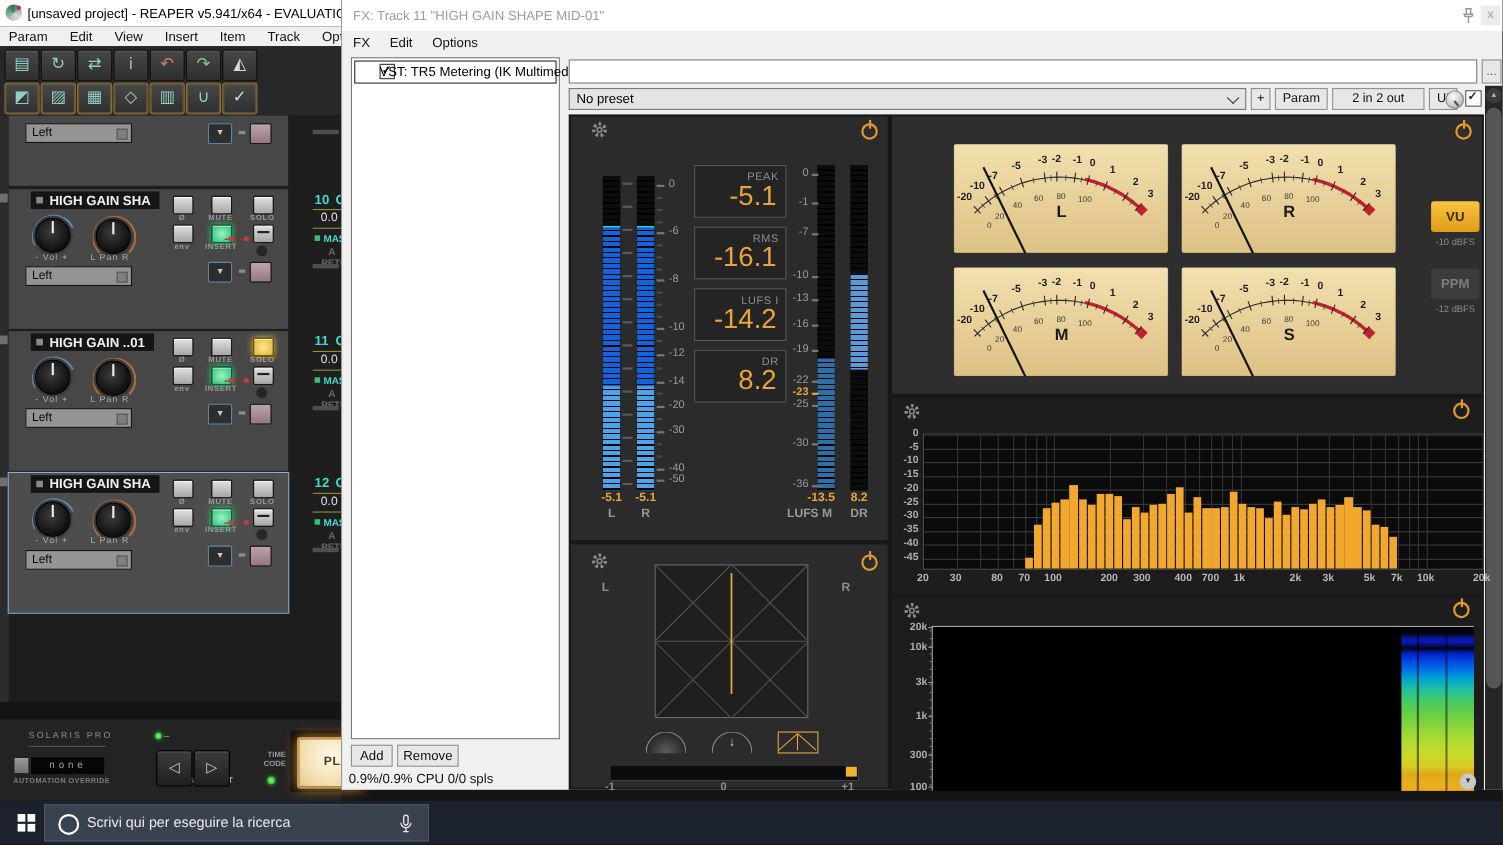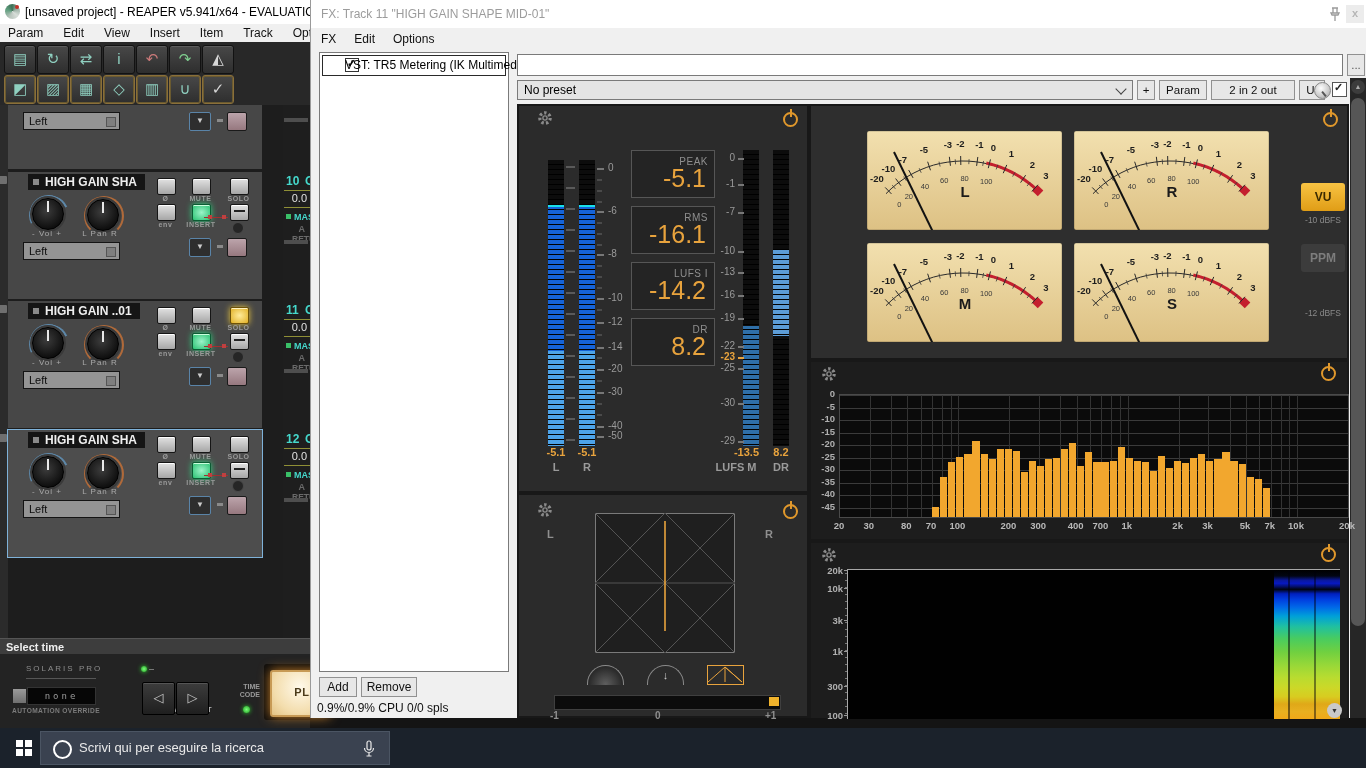--- a/index.html
+++ b/index.html
@@ -293,21 +293,20 @@
         <div class="mxgain">0.0</div>
       <div class="mxline" style="top:35px;"></div>
       <div class="mxsq"></div>
         <div class="mxsend">MAST</div>
       <div class="mxa">A</div>
         <div class="mxr">RETU</div>
       <div class="mxbar" style="top:68px;"></div>
     </div>
   </div>
 
-  <div class="abs" id="seltime">Select time</div>
   <div class="abs" id="transport">
     <div class="tp-theme">SOLARIS PRO</div>
     <div class="tp-line"></div>
     <div class="tp-nbtn"></div>
     <div class="tp-none">none</div>
     <div class="tp-auto">AUTOMATION OVERRIDE</div>
     <div class="led" style="left:141px;top:12px;"></div>
     <div class="abs" style="left:149px;top:15px;width:5px;height:1px;background:#777;"></div>
     <div class="tp-pn">PREV / NEXT</div>
     <div class="navbtn" style="left:142px;top:28px;">◁</div>
@@ -436,21 +435,21 @@
           <div class="corrblk"></div>
         </div>
       <div class="mname" style="left:33px;top:606px;color:#8f8f8f;font-size:10px;">-1</div>
       <div class="mname" style="left:138px;top:606px;color:#8f8f8f;font-size:10px;">0</div>
       <div class="mname" style="left:248px;top:606px;color:#8f8f8f;font-size:10px;">+1</div>
 
       <div class="pwr" style="left:806px;top:8px;"></div>
       <div class="vubtn on" style="left:784px;top:79px;">VU</div>
       <div class="reftxt" style="left:784px;top:111px;">-10 dBFS</div>
       <div class="vubtn off" style="left:784px;top:140px;">PPM</div>
-      <div class="reftxt" style="left:784px;top:172px;margin-top:32px;">-12 dBFS</div>
+      <div class="reftxt" style="left:784px;top:172px;">-12 dBFS</div>
 
       <svg class="abs" style="left:304px;top:262px;" width="16" height="16" viewBox="0 0 16 16">
         <circle cx="8" cy="8" r="5.2" fill="none" stroke="#8a8a8a" stroke-width="3.2" stroke-dasharray="2.4 2.2"></circle>
           <circle cx="8" cy="8" r="2.1" fill="#1d1d1d" stroke="#8a8a8a" stroke-width="1.4"></circle>
       </svg>
       <div class="pwr" style="left:804px;top:262px;"></div>
       <div id="spec-plot">
           <div style="position: absolute; left: 0px; top: 0px; width: 508px; height: 1px; background: rgb(59, 59, 59);"></div>
           <div style="position: absolute; left: 0px; top: 12.55px; width: 508px; height: 1px; background: rgb(59, 59, 59);"></div>
           <div style="position: absolute; left: 0px; top: 25.1px; width: 508px; height: 1px; background: rgb(59, 59, 59);"></div>
@@ -604,21 +603,21 @@
         <div style="position: absolute; left: 168px; top: 208px; width: 50px; text-align: right; font: 10px &quot;Liberation Sans&quot;, sans-serif; color: rgb(154, 154, 154);">-19</div>
         <div style="position: absolute; left: 221px; top: 214px; width: 6px; height: 2px; background: rgb(119, 119, 119);"></div>
         <div style="position: absolute; left: 168px; top: 236px; width: 50px; text-align: right; font: 10px &quot;Liberation Sans&quot;, sans-serif; color: rgb(154, 154, 154);">-22</div>
         <div style="position: absolute; left: 221px; top: 242px; width: 6px; height: 2px; background: rgb(119, 119, 119);"></div>
         <div style="position: absolute; left: 168px; top: 247px; width: 50px; text-align: right; font: bold 10px &quot;Liberation Sans&quot;, sans-serif; color: rgb(232, 163, 61);">-23</div>
         <div style="position: absolute; left: 221px; top: 253px; width: 6px; height: 2px; background: rgb(232, 163, 61);"></div>
         <div style="position: absolute; left: 168px; top: 258px; width: 50px; text-align: right; font: 10px &quot;Liberation Sans&quot;, sans-serif; color: rgb(154, 154, 154);">-25</div>
         <div style="position: absolute; left: 221px; top: 264px; width: 6px; height: 2px; background: rgb(119, 119, 119);"></div>
         <div style="position: absolute; left: 168px; top: 293px; width: 50px; text-align: right; font: 10px &quot;Liberation Sans&quot;, sans-serif; color: rgb(154, 154, 154);">-30</div>
         <div style="position: absolute; left: 221px; top: 299px; width: 6px; height: 2px; background: rgb(119, 119, 119);"></div>
-        <div style="position: absolute; left: 168px; top: 331px; width: 50px; text-align: right; font: 10px &quot;Liberation Sans&quot;, sans-serif; color: rgb(154, 154, 154);">-29</div>
+        <div style="position: absolute; left: 168px; top: 331px; width: 50px; text-align: right; font: 10px &quot;Liberation Sans&quot;, sans-serif; color: rgb(154, 154, 154);">-36</div>
         <div style="position: absolute; left: 221px; top: 337px; width: 6px; height: 2px; background: rgb(119, 119, 119);"></div>
         <svg width="195" height="99" viewBox="0 0 195 99" style="position: absolute; left: 350px; top: 27px;">
           <defs>
             <linearGradient id="vg0" x1="0" y1="0" x2="0" y2="1">
               <stop offset="0" stop-color="#f2e0af"></stop>
               <stop offset="1" stop-color="#ddc184"></stop>
             </linearGradient>
           </defs>
           <rect x="0" y="0" width="195" height="99" rx="2" fill="url(#vg0)" stroke="rgba(0,0,0,.25)"></rect>
           <path d="M19.0 62.7L24.1 57.8L29.4 53.3L35.0 49.1L40.9 45.3L47.0 41.9L53.3 38.9L59.8 36.3L66.5 34.1L73.3 32.4L80.2 31.2L87.1 30.4L94.1 30.0L101.1 30.1L108.1 30.7L115.0 31.7L121.9 33.2L128.6 35.1L135.2 37.4L141.6 40.2L147.9 43.4L153.9 47.0L159.6 51.0L165.1 55.3L170.3 60.0" fill="none" stroke="#2a2a2a" stroke-width="1"></path>

